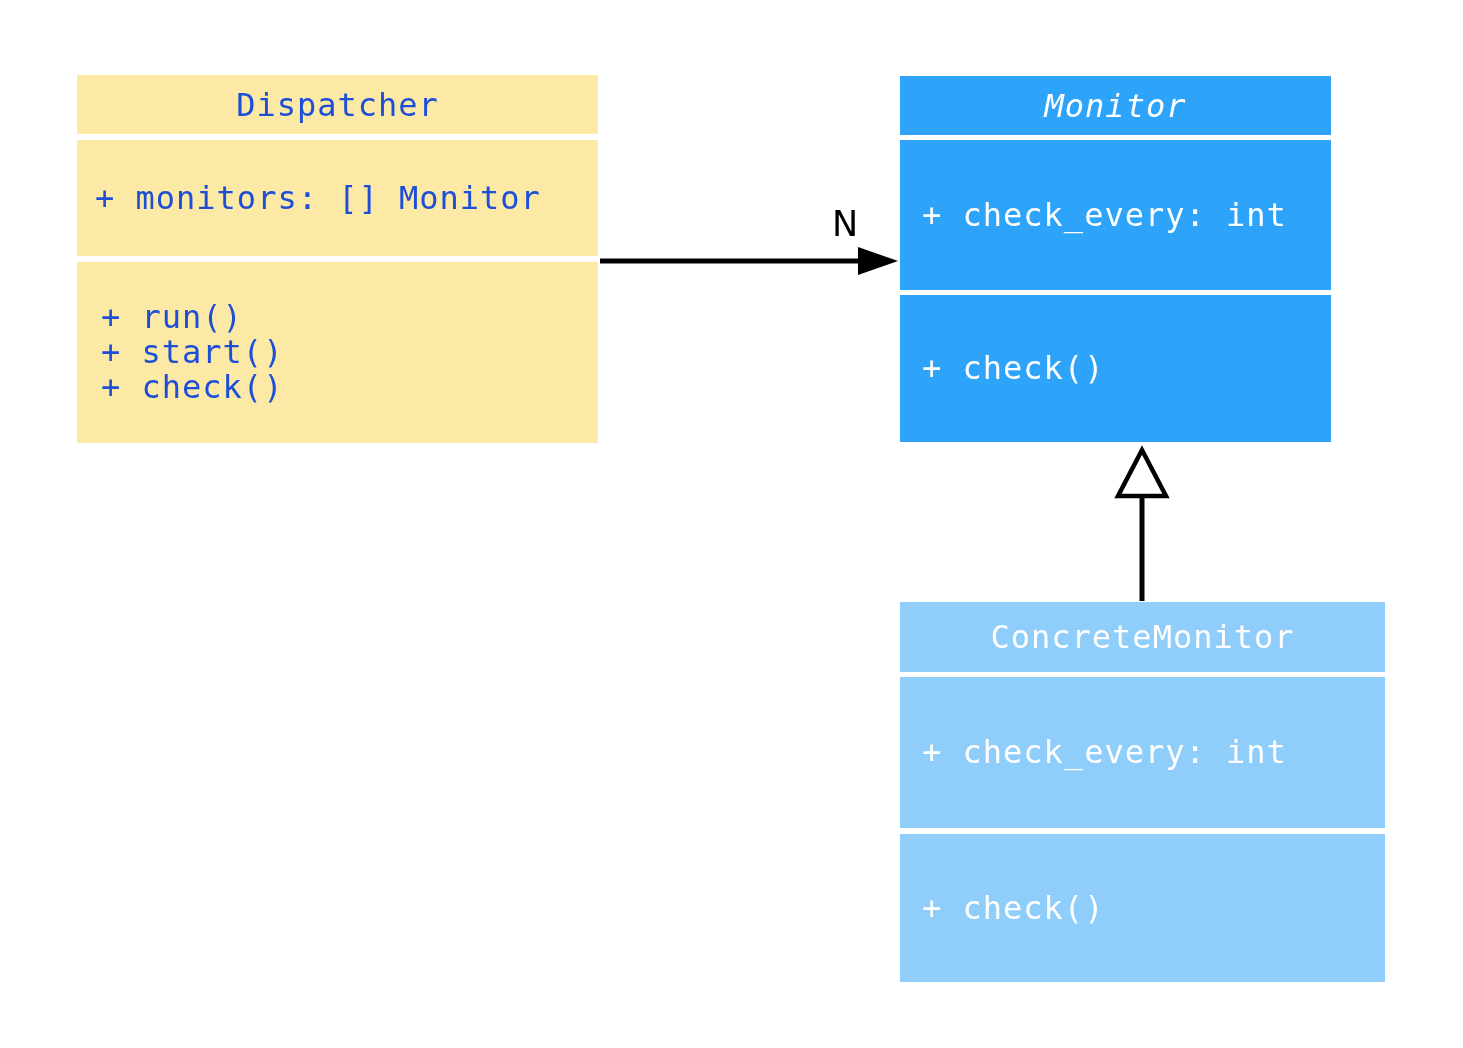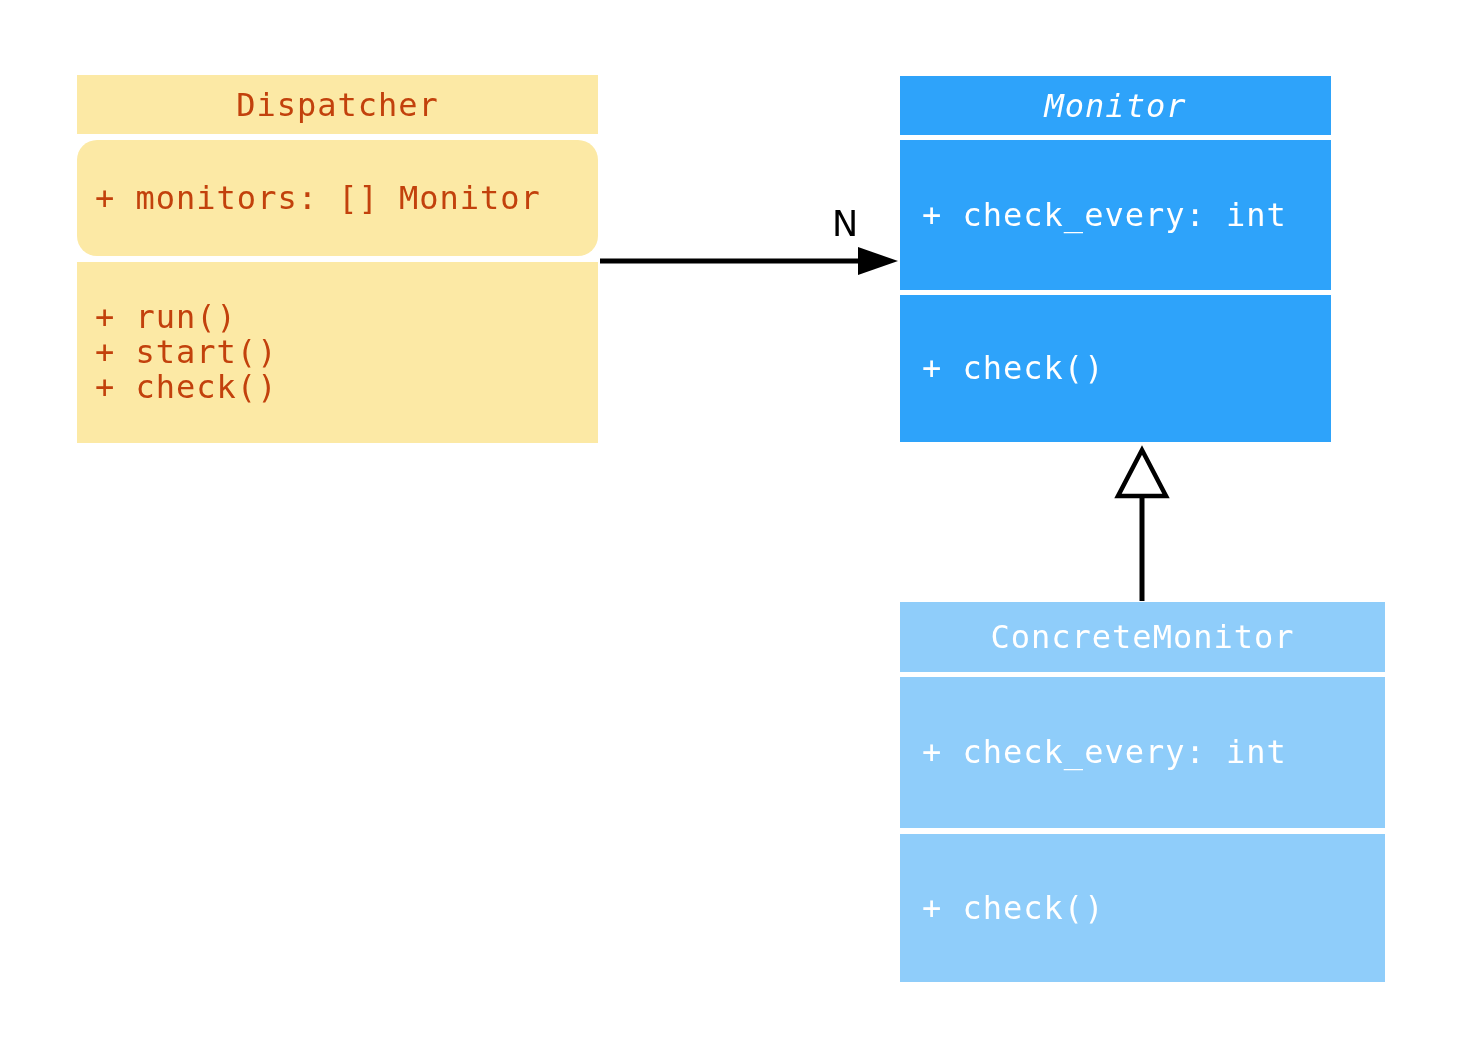--- a/index.html
+++ b/index.html
@@ -29,24 +29,24 @@
   }
   .sec.head {
     align-items: center;
     text-align: center;
   }
   .line {
     line-height: 35px;
     white-space: pre;
   }
   
-  .c-dispatcher { left: 77px; top: 75px; width: 521px; color: #c2410c; }
+  .c-dispatcher { left: 77px; top: 75px; width: 521px; color: #1d4ed8; }
   .c-dispatcher .head  { height: 59px; }
   .c-dispatcher .attrs { height: 116px; margin-top: 6px; padding-left: 18px; }
-  .c-dispatcher .meths { height: 181px; margin-top: 6px; padding-left: 18px; }
+  .c-dispatcher .meths { height: 181px; margin-top: 6px; padding-left: 24px; }
   
   .c-monitor { left: 900px; top: 76px; width: 431px; color: #ffffff; }
   .c-monitor .head  { height: 59px; font-style: italic; }
   .c-monitor .attrs { height: 150px; margin-top: 5px; padding-left: 22px; }
   .c-monitor .meths { height: 147px; margin-top: 5px; padding-left: 22px; }
   
   .c-concrete { left: 900px; top: 602px; width: 485px; color: #ffffff; }
   .c-concrete .head  { height: 70px; }
   .c-concrete .attrs { height: 151px; margin-top: 5px; padding-left: 22px; }
   .c-concrete .meths { height: 148px; margin-top: 6px; padding-left: 22px; }
@@ -84,21 +84,21 @@
     line-height: 40px;
   }
 </style>
 </head>
 <body>
 
 <div class="diagram">
 
   <div class="uml-class c-dispatcher">
     <div class="sec head" style="background: rgb(252, 233, 165);">Dispatcher</div>
-    <div class="sec attrs" style="background: rgb(252, 233, 165); border-radius: 20px;">
+    <div class="sec attrs" style="background: rgb(252, 233, 165);">
       <div class="line">+ monitors: [] Monitor</div>
     </div>
     <div class="sec meths" style="background: rgb(252, 233, 165);">
       <div class="line">+ run()</div>
       <div class="line">+ start()</div>
       <div class="line">+ check()</div>
     </div>
   </div>
 
   <div class="uml-class c-monitor">

